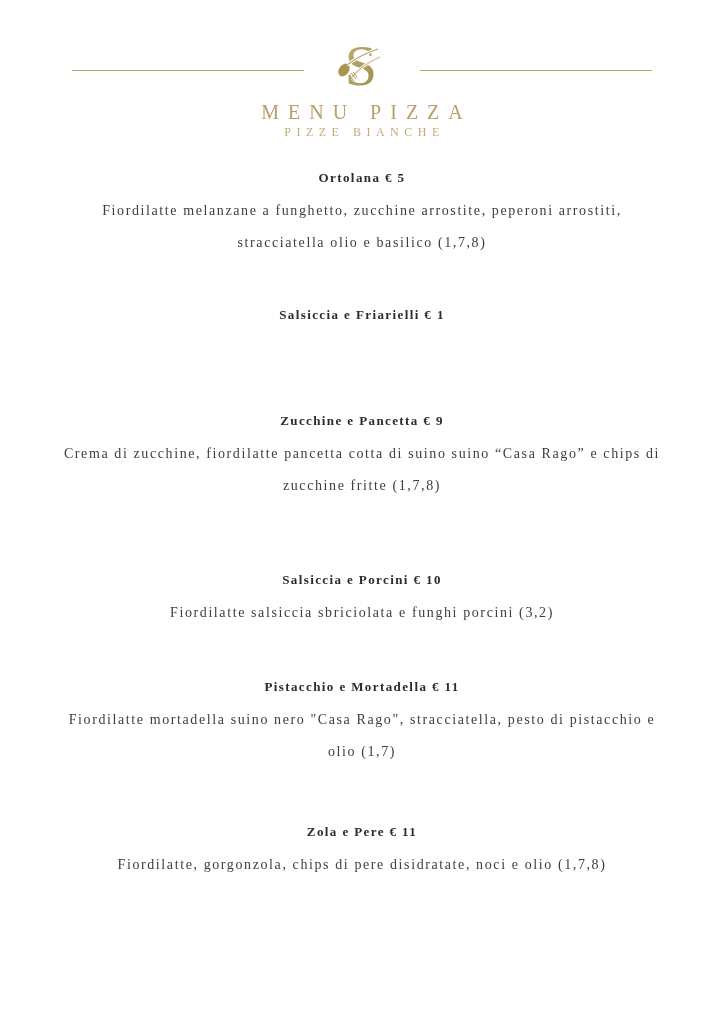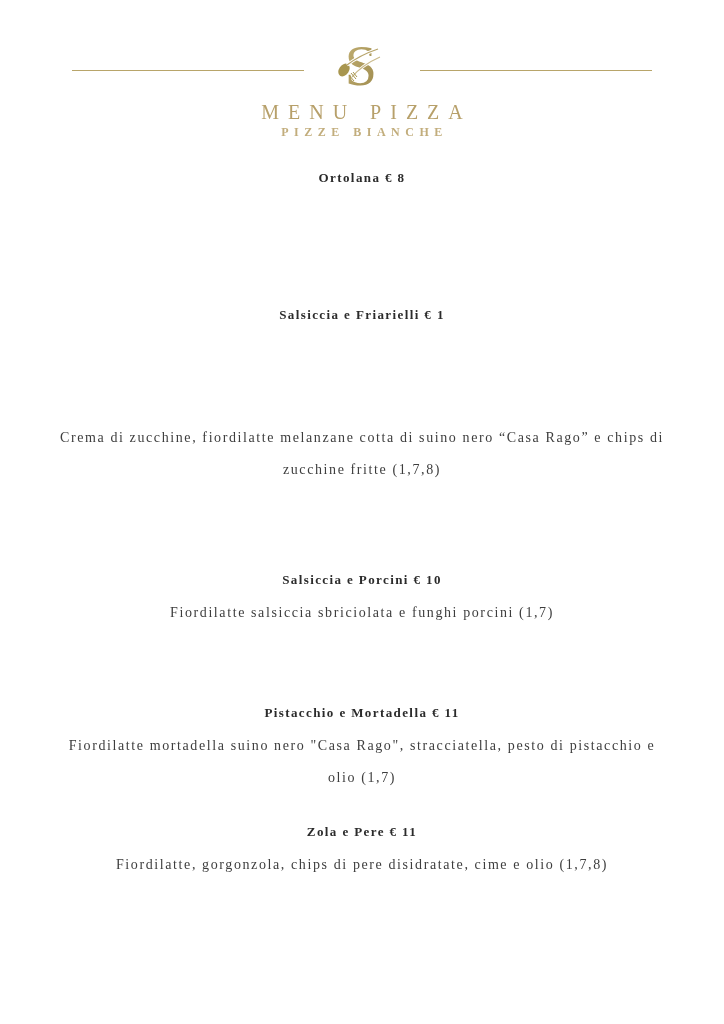--- a/index.html
+++ b/index.html
@@ -53,21 +53,20 @@
     left: 0; width: 724px;
     top: 124px;
     text-align: center;
     font-family: "Liberation Serif", "DejaVu Serif", serif;
     font-size: 12px;
     letter-spacing: 5.5px;
     color: #c2ad7c;
     line-height: 16px;
     padding-left: 5px;
     box-sizing: border-box;
-    font-weight: bold;
   }
   .item {
     position: absolute;
     left: 60px;
     width: 604px;
     text-align: center;
   }
   .item-name {
     font-family: "Liberation Serif", "DejaVu Serif", serif;
     font-weight: bold;
@@ -114,39 +113,41 @@
       <path d="M22 40 Q 32 28 50 20" stroke="#ffffff" stroke-width="3" fill="none"></path>
       <path d="M22 40 Q 32 28 50 20" stroke="#c9b98a" stroke-width="1.2" fill="none"></path>
       <path d="M19 38 L24 44 M21 36 L26 42 M23 35 L27 40" stroke="#a8964f" stroke-width="1"></path>
     </svg>
   </div>
 
   <div class="title">MENU PIZZA</div>
   <div class="subtitle">PIZZE BIANCHE</div>
 
   <div class="item" style="top:170px;">
-    <p class="item-name">Ortolana € 8</p>
+    <p class="item-name">Ortolana € 5</p>
+    <p class="item-desc" style="padding:0 20px;">Fiordilatte melanzane a funghetto, zucchine arrostite, peperoni arrostiti, stracciatella olio e basilico (1,7,8)</p>
   </div>
 
   <div class="item" style="top:307px;">
     <p class="item-name">Salsiccia e Friarielli € 1</p>
   </div>
 
   <div class="item" style="top:413px;">
-    <p class="item-desc">Crema di zucchine, fiordilatte melanzane cotta di suino nero “Casa Rago” e chips di zucchine fritte (1,7,8)</p>
+    <p class="item-name">Zucchine e Pancetta € 9</p>
+    <p class="item-desc">Crema di zucchine, fiordilatte pancetta cotta di suino suino “Casa Rago” e chips di zucchine fritte (1,7,8)</p>
   </div>
 
   <div class="item" style="top:572px;text-align:center;">
     <p class="item-name">Salsiccia e Porcini € 10</p>
-    <p class="item-desc">Fiordilatte salsiccia sbriciolata e funghi porcini (1,7)</p>
+    <p class="item-desc">Fiordilatte salsiccia sbriciolata e funghi porcini (3,2)</p>
   </div>
 
-  <div class="item" style="top:679px;margin-top:26px;">
+  <div class="item" style="top:679px;">
     <p class="item-name">Pistacchio e Mortadella € 11</p>
     <p class="item-desc">Fiordilatte mortadella suino nero "Casa Rago", stracciatella, pesto di pistacchio e olio (1,7)</p>
   </div>
 
   <div class="item" style="top:824px;">
     <p class="item-name">Zola e Pere € 11</p>
-    <p class="item-desc">Fiordilatte, gorgonzola, chips di pere disidratate, cime e olio (1,7,8)</p>
+    <p class="item-desc">Fiordilatte, gorgonzola, chips di pere disidratate, noci e olio (1,7,8)</p>
   </div>
 
 </div>
 
 </body></html>

